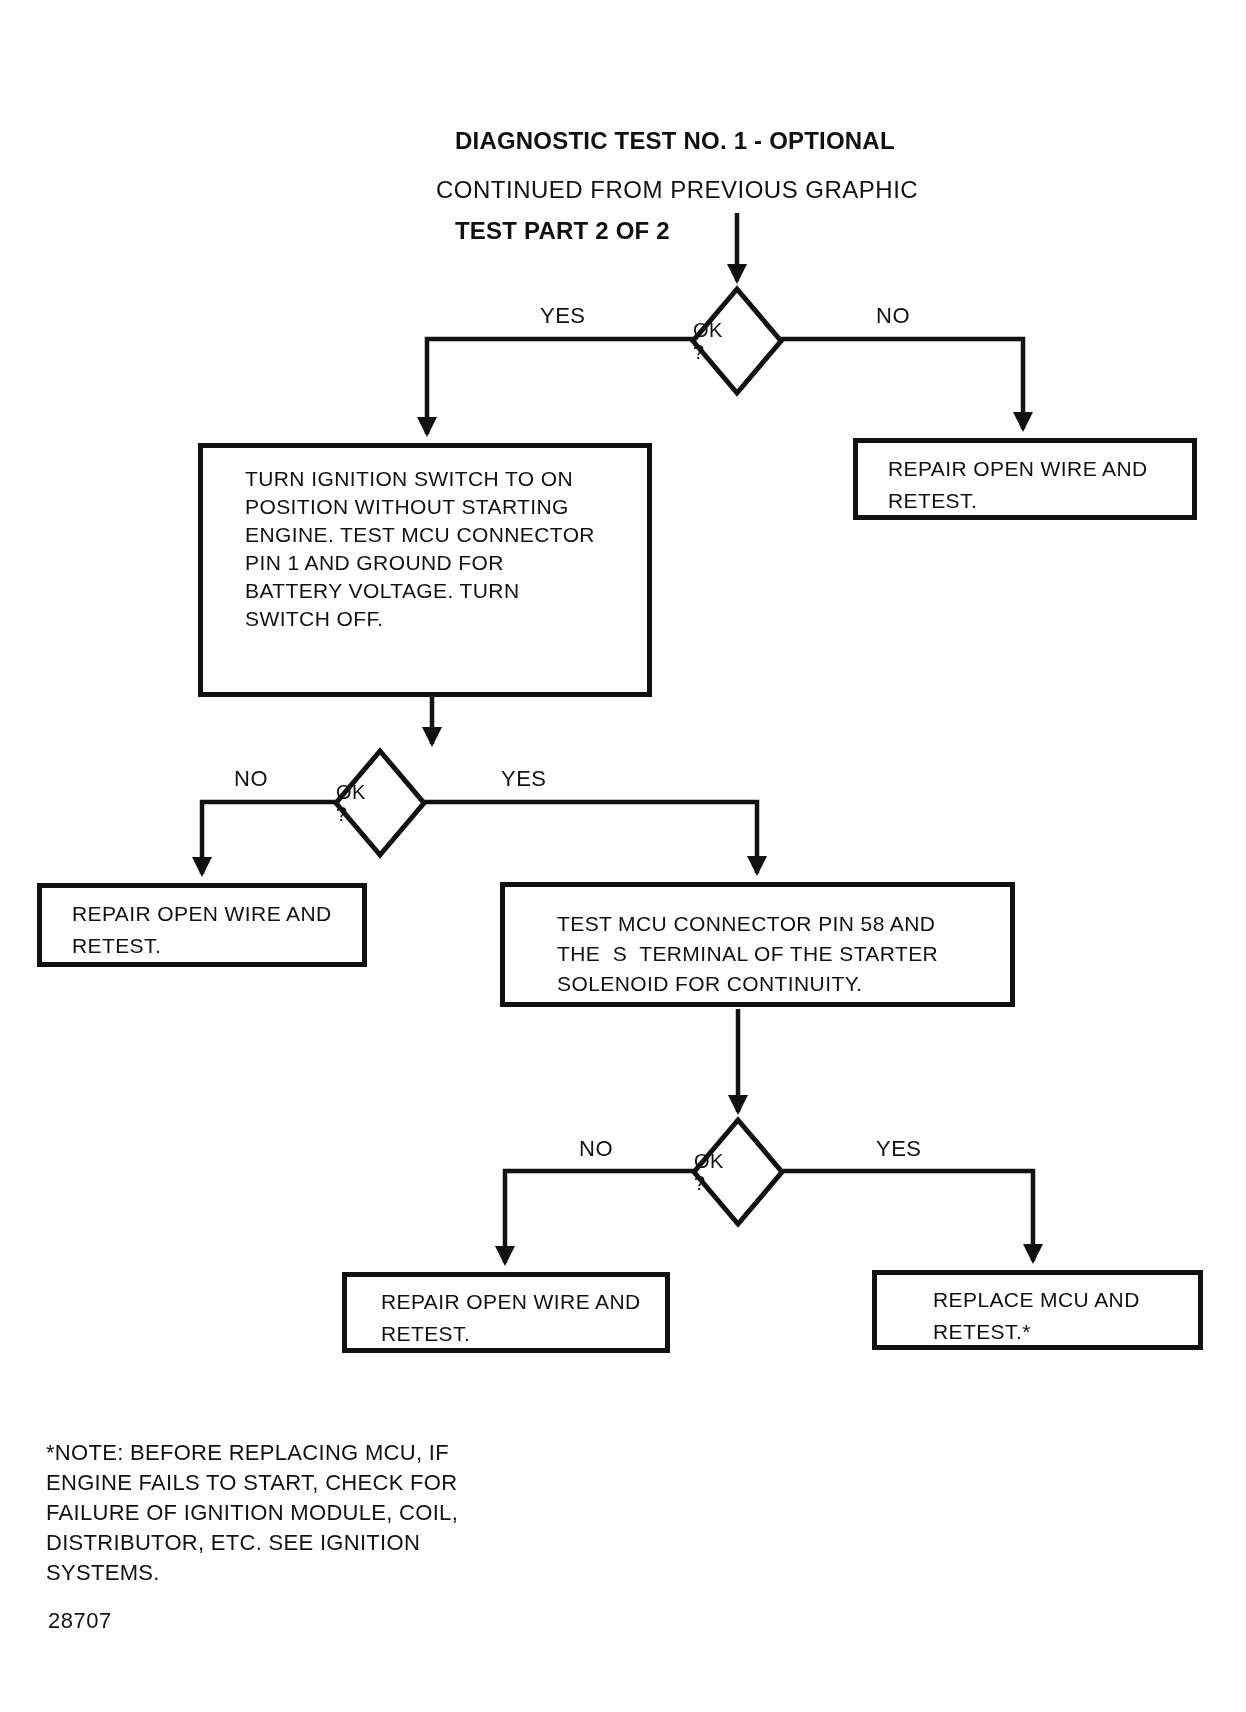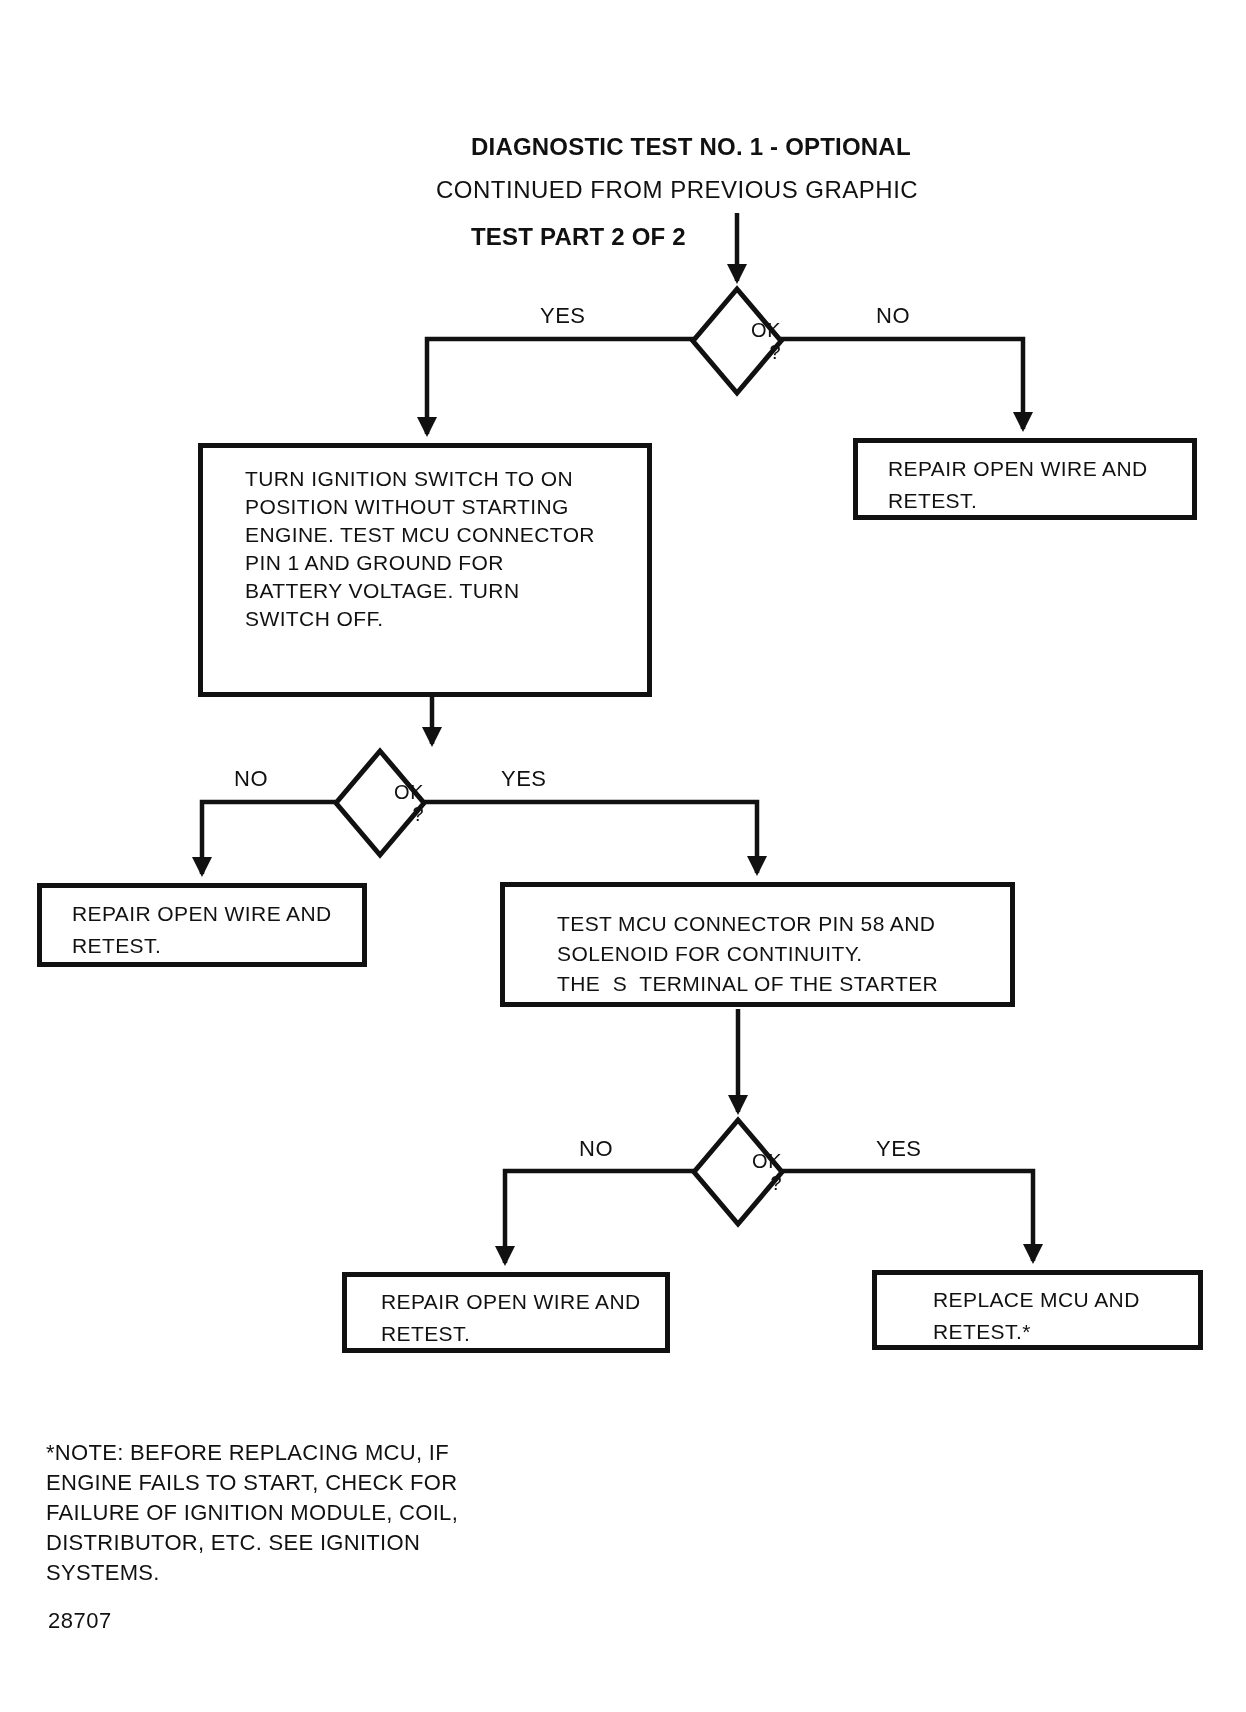--- a/index.html
+++ b/index.html
@@ -29,33 +29,33 @@
   .pbox .ln{
     font-size:21px;letter-spacing:0.4px;white-space:pre;
   }
   .lh28 .ln{line-height:28px;}
   .lh29 .ln{line-height:30px;}
   .lh32 .ln{line-height:32px;}
   .branch-label{
     font-size:22px;letter-spacing:0.5px;white-space:pre;
   }
   .diamond-label{
-    text-align:right;font-size:20px;line-height:22px;letter-spacing:0.5px;
+    text-align:left;font-size:20px;line-height:22px;letter-spacing:0.5px;
   }
   .note .ln{
     font-size:22px;line-height:30px;letter-spacing:0.3px;white-space:pre;margin-left:8px;
   }
   .fig-num{font-size:22px;letter-spacing:0.5px;text-align:center;}
 </style>
 </head>
 <body>
 
 <div class="page">
 
-  <div class="abs title" style="left:455px;top:72px;margin-left:16px;">
+  <div class="abs title" style="left:455px;top:66px;">
     <div>DIAGNOSTIC TEST NO. 1 - OPTIONAL</div>
     <div>TEST PART 2 OF 2</div>
   </div>
   <div class="abs subtitle" style="left:436px;top:176px;">CONTINUED FROM PREVIOUS GRAPHIC</div>
 
   <svg class="conn-svg" viewBox="0 0 1246 1712" xmlns="http://www.w3.org/2000/svg">
     <defs>
       <marker id="arr" markerUnits="userSpaceOnUse" markerWidth="20" markerHeight="20" viewBox="0 0 10 10" refX="8.5" refY="5" orient="auto">
         <path d="M0,0 L10,5 L0,10 z" fill="#111111"></path>
       </marker>
@@ -120,22 +120,22 @@
     <div class="ln">RETEST.</div>
   </div>
 
   <div class="abs pbox lh32" style="left:37px;top:883px;width:330px;height:84px;padding:10px 0 0 30px;">
     <div class="ln">REPAIR OPEN WIRE AND</div>
     <div class="ln">RETEST.</div>
   </div>
 
   <div class="abs pbox lh29" style="left:500px;top:882px;width:515px;height:125px;padding:22px 0 0 52px;">
     <div class="ln">TEST MCU CONNECTOR PIN 58 AND</div>
+    <div class="ln">THE  S  TERMINAL OF THE STARTER</div>
     <div class="ln">SOLENOID FOR CONTINUITY.</div>
-    <div class="ln">THE  S  TERMINAL OF THE STARTER</div>
   </div>
 
   <div class="abs pbox lh32" style="left:342px;top:1272px;width:328px;height:81px;padding:9px 0 0 34px;">
     <div class="ln">REPAIR OPEN WIRE AND</div>
     <div class="ln">RETEST.</div>
   </div>
 
   <div class="abs pbox lh32" style="left:872px;top:1270px;width:331px;height:80px;padding:9px 0 0 56px;">
     <div class="ln">REPLACE MCU AND</div>
     <div class="ln">RETEST.*</div>

